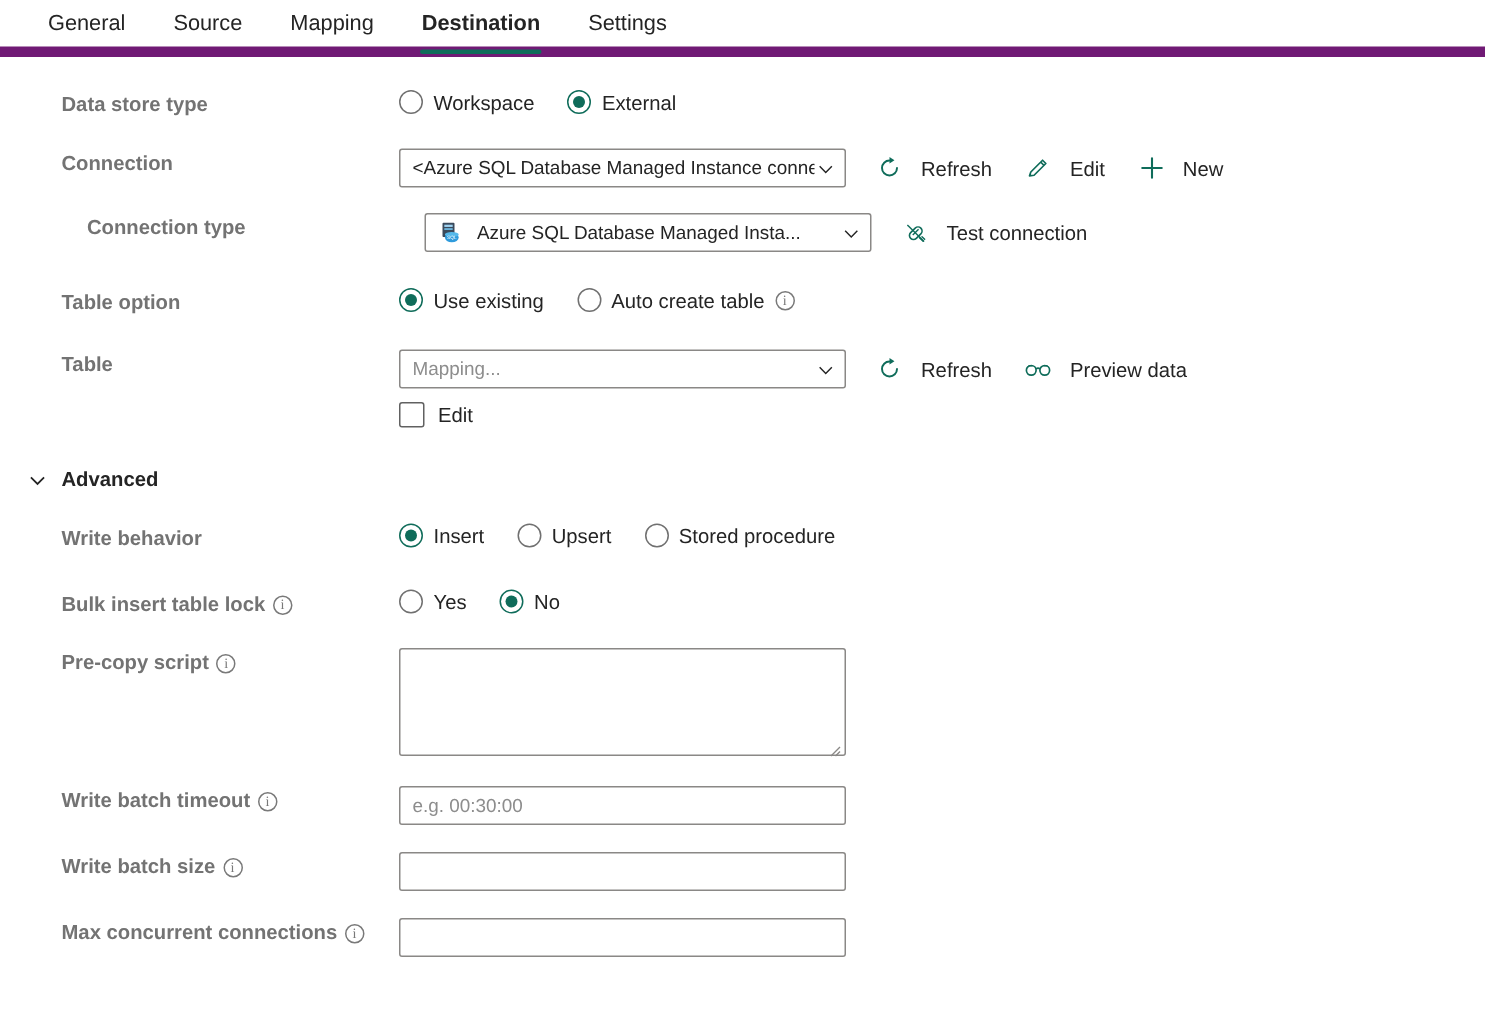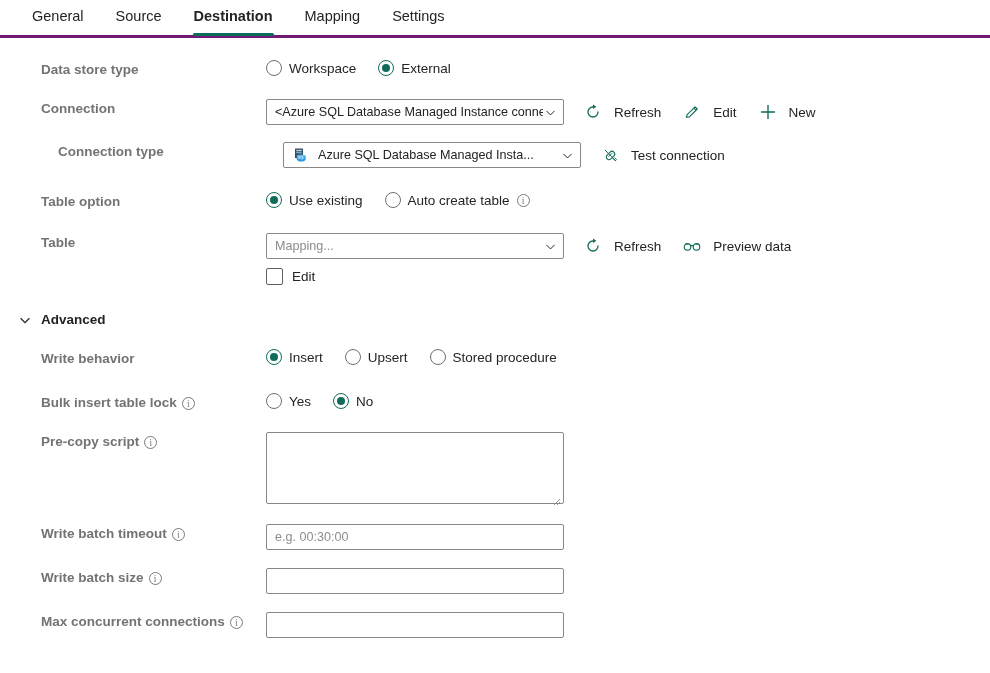--- a/index.html
+++ b/index.html
@@ -10,21 +10,21 @@
     font-family: "Liberation Sans", sans-serif;
     color: #242424;
     overflow: hidden;
   }
   .page { position: relative; width: 990px; height: 673px; background:#fff; }
 
   
   .tabstrip {
     position: relative;
     height: 38px;
-    border-bottom: 3px solid #701a75;
+    border-bottom: 7px solid #701a75;
     display: flex;
     align-items: flex-start;
     padding-left: 16px;
     gap: 0px;
   }
   .tab {
     position: relative;
     font-size: 14.5px;
     color: #242424;
     padding: 8px 16px 11px 16px;
@@ -194,22 +194,22 @@
   .advanced .caret { width:14px; height:14px; display:flex; align-items:center; justify-content:center; }
 </style>
 </head>
 <body>
 
 <div class="page">
 
   <div class="tabstrip">
     <div class="tab"><span>General</span></div>
     <div class="tab"><span>Source</span></div>
+    <div class="tab"><span>Mapping</span></div>
     <div class="tab active"><span>Destination</span></div>
-    <div class="tab"><span>Mapping</span></div>
     <div class="tab"><span>Settings</span></div>
   </div>
 
   <div class="form">
 
     <div class="row" style="margin-top:8px;">
       <div class="lbl">
         <span>Data store type</span>
       </div>
       <div class="ctl">

